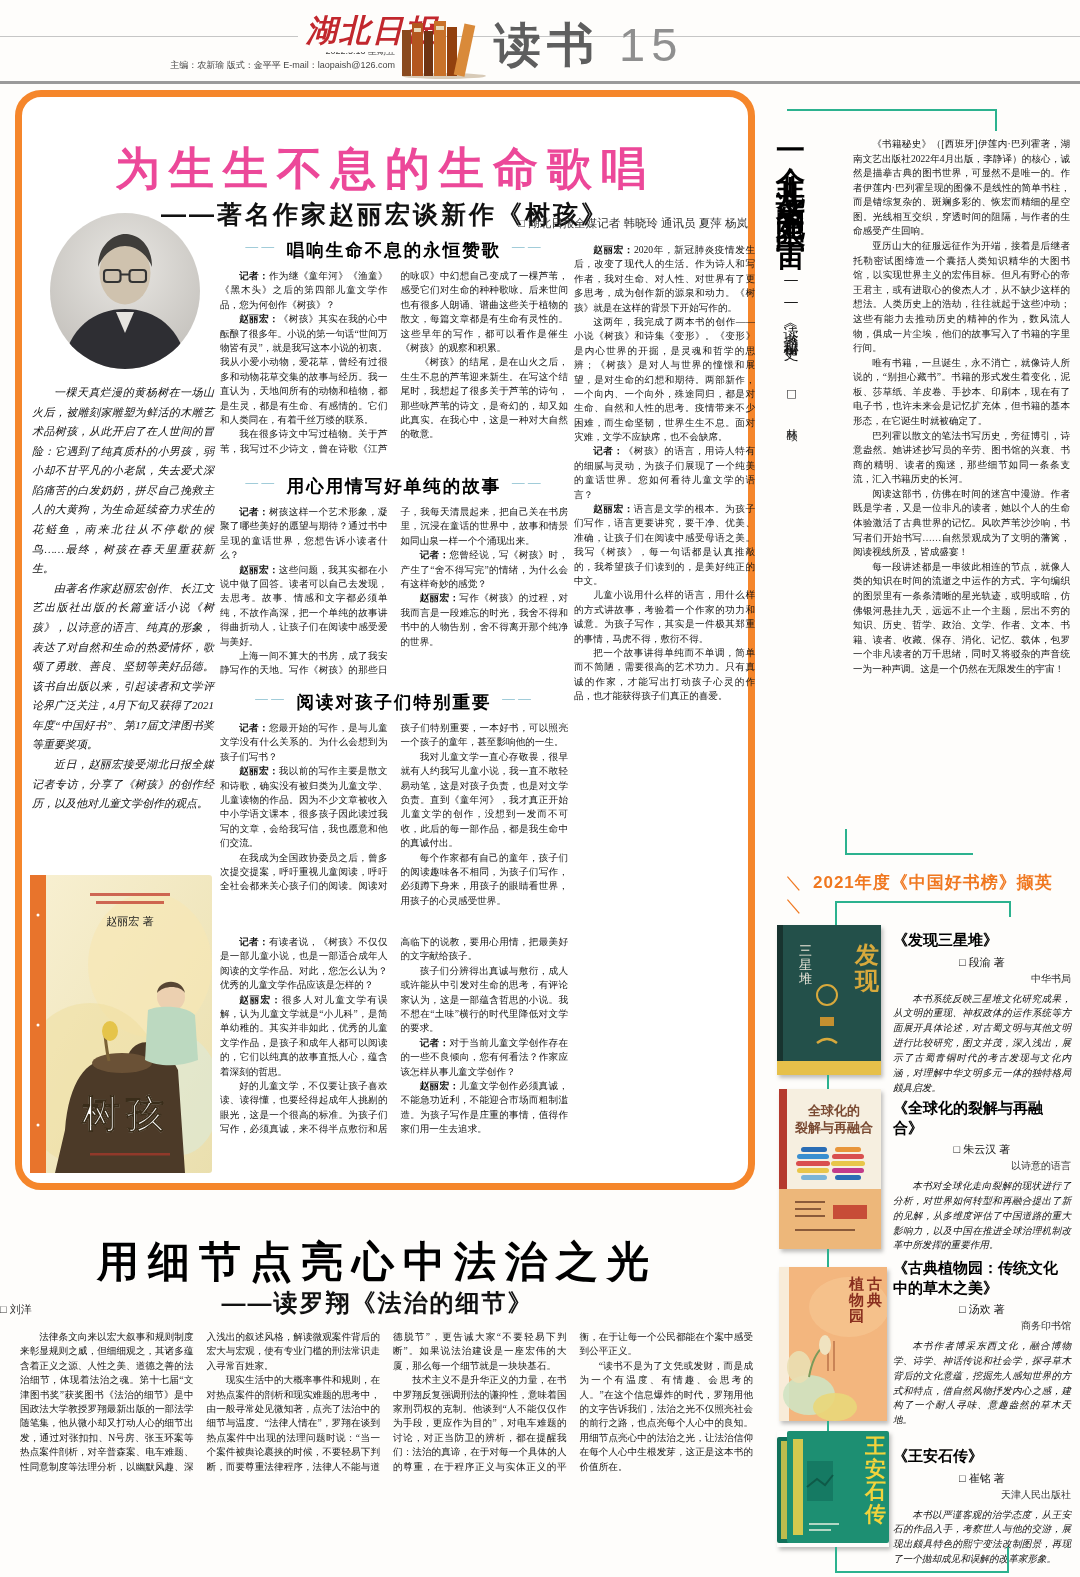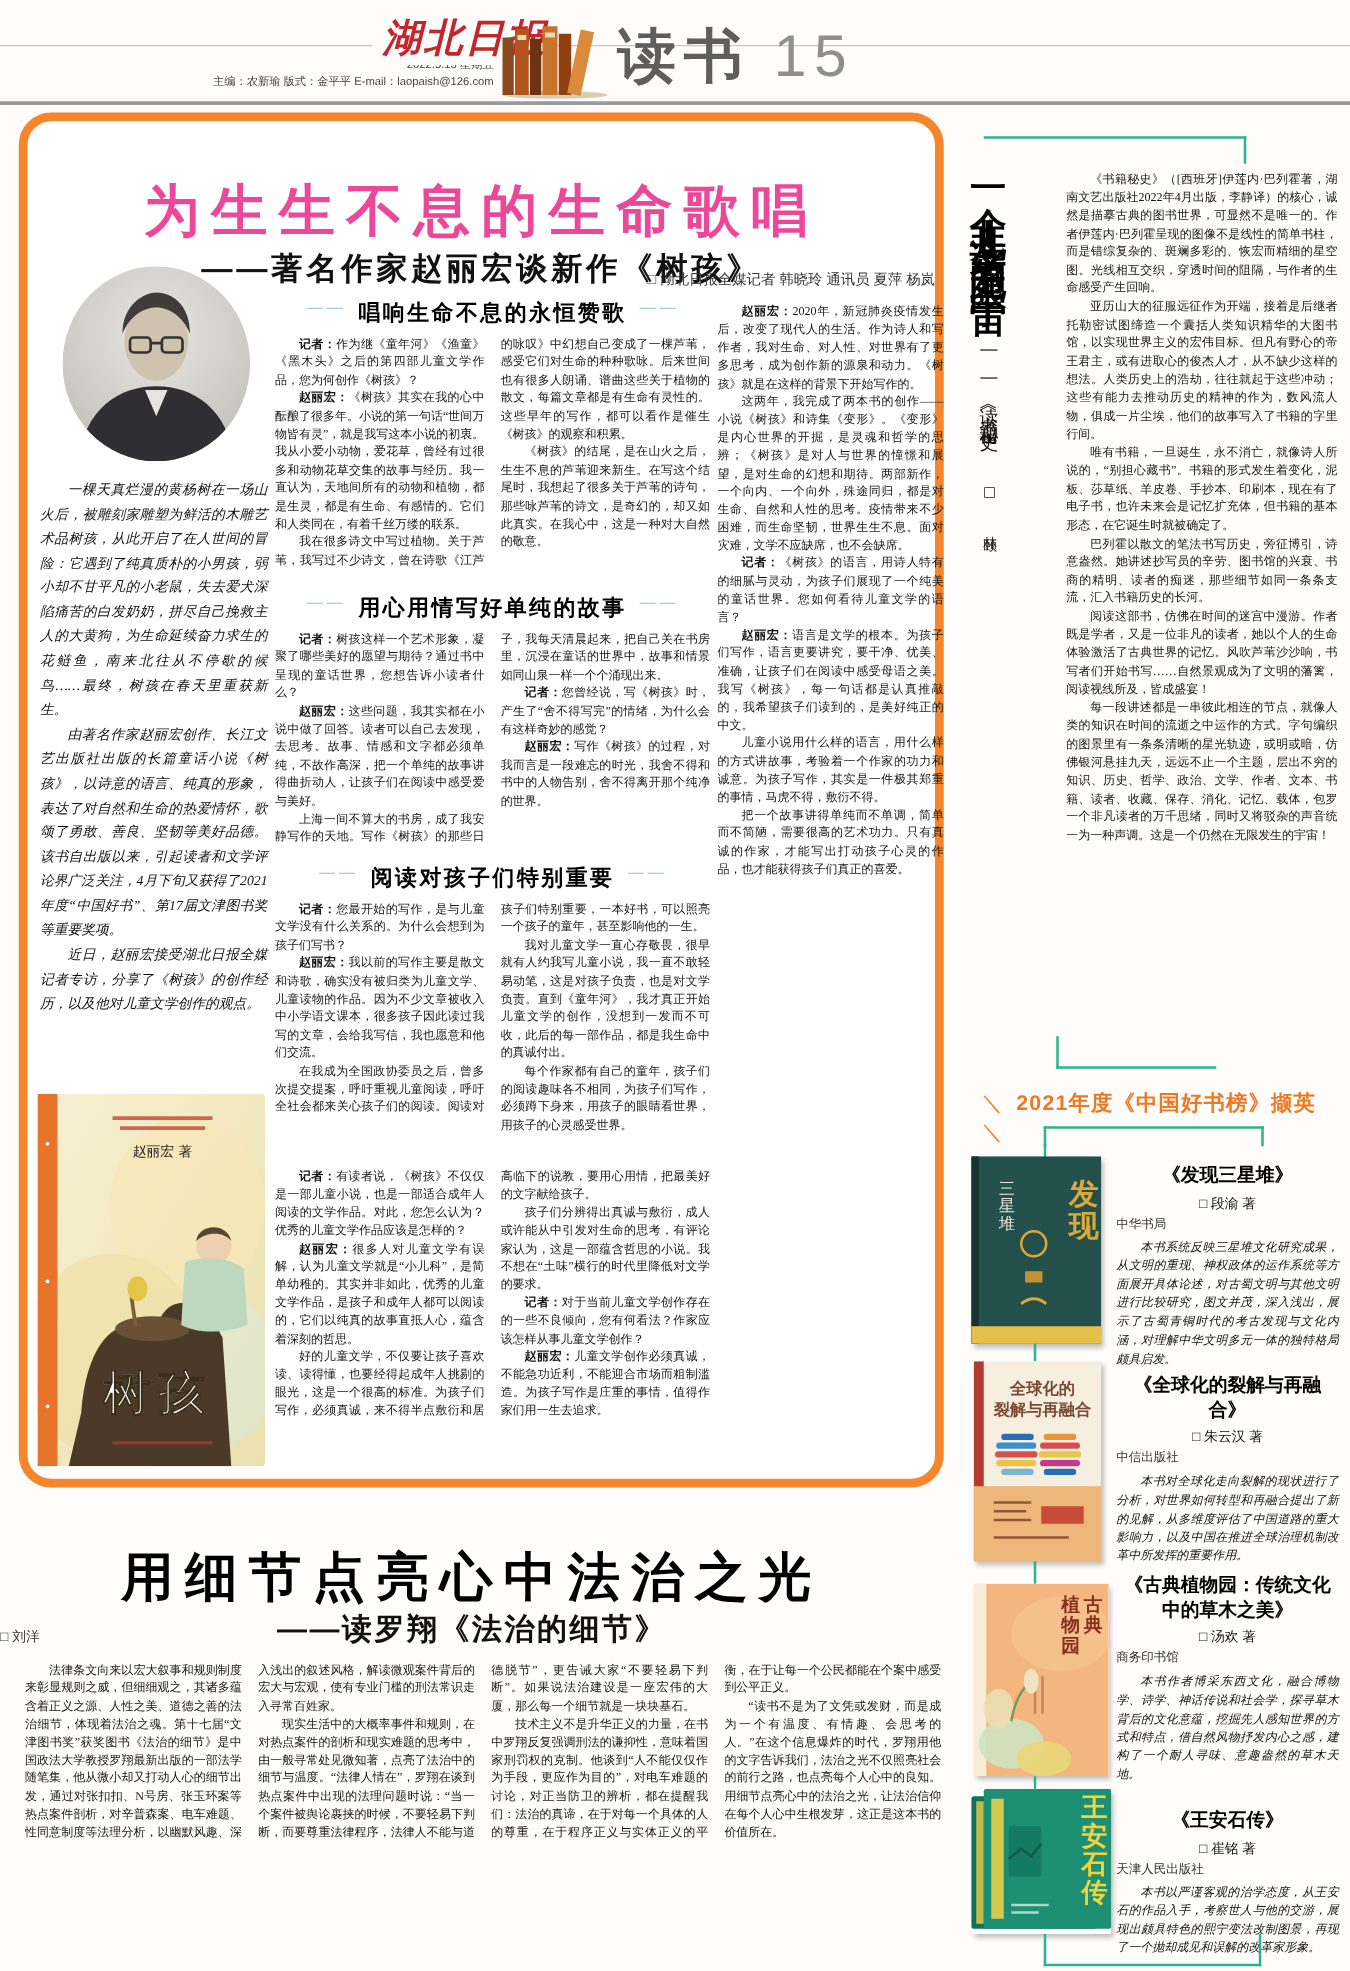--- a/index.html
+++ b/index.html
@@ -56,23 +56,23 @@
   .bl-header{position:absolute;left:10px;top:776px;width:292px;font-family:"Liberation Sans",sans-serif;
              font-size:17px;font-weight:bold;color:var(--horange,#f07820);letter-spacing:1px;}
   .bl-header .slash{font-weight:normal;padding:0 10px;}
   .bl-bracket{position:absolute;left:70px;top:806px;width:172px;height:14px;
               border-top:2px solid var(--teal,#2cb28f);border-left:2px solid var(--teal,#2cb28f);border-right:2px solid var(--teal,#2cb28f);}
   .bl-leg{position:absolute;background:var(--teal,#2cb28f);width:2px;}
   .bl-bracket-bot{position:absolute;left:70px;top:1452px;width:170px;height:24px;
                   border-left:2px solid var(--teal,#2cb28f);border-bottom:2px solid var(--teal,#2cb28f);border-right:2px solid var(--teal,#2cb28f);}
   .bl-cover{position:absolute;box-shadow:2px 3px 4px rgba(0,0,0,.25);}
   .bl-text{position:absolute;width:178px;}
-  .bk-title{font-size:15px;font-weight:bold;text-align:center;font-family:"DejaVu Serif",serif;line-height:1.3;color:#000;}
+  .bk-title{font-size:15px;font-weight:bold;text-align:left;font-family:"DejaVu Serif",serif;line-height:1.3;color:#000;}
   .bk-author{font-size:11px;text-align:center;margin-top:4px;font-family:"Liberation Sans",sans-serif;color:#111;}
-  .bk-pub{font-size:10px;text-align:left;color:#333;margin-top:2px;font-family:"Liberation Sans",sans-serif;}
+  .bk-pub{font-size:10px;text-align:right;color:#333;margin-top:2px;font-family:"Liberation Sans",sans-serif;}
   .bk-desc{margin-top:6px;font-size:9.6px;font-style:italic;line-height:1.55;text-align:justify;color:#101010;}
   .bk-desc p{margin:0;text-indent:2em;}
   
   .bottom-title{position:absolute;left:0;top:1206px;width:755px;text-align:center;font-size:42px;font-weight:bold;
                 letter-spacing:9px;font-family:"DejaVu Serif",serif;color:#000;}
   .bottom-sub{position:absolute;left:0;top:1267px;width:755px;text-align:center;font-size:24px;letter-spacing:2px;
               color:#111;font-family:"Liberation Sans",sans-serif;font-weight:600;}
   .bottom-author{position:absolute;left:0;top:1302px;width:755px;text-align:left;font-size:11px;color:#333;
                  font-family:"Liberation Sans",sans-serif;}
   .bottom-body{position:absolute;left:20px;top:1330px;width:733px;height:247px;column-count:4;column-gap:13px;
@@ -302,21 +302,21 @@
         <rect x="16" y="112" width="30" height="2" fill="#8a5a3a"></rect>
         <rect x="16" y="119" width="26" height="2" fill="#8a5a3a"></rect>
         <rect x="16" y="126" width="30" height="2" fill="#8a5a3a"></rect>
         <rect x="54" y="116" width="34" height="14" fill="#c0392b" opacity="0.85"></rect>
         <rect x="16" y="140" width="60" height="2" fill="#8a5a3a"></rect>
       </svg>
     </div>
     <div class="bl-text" style="left:128px;top:1004px">
       <div class="bk-title">《全球化的裂解与再融合》</div>
       <div class="bk-author">□ 朱云汉 著</div>
-      <div class="bk-pub">中信出版社</div>
+      <div class="bk-pub">以诗意的语言</div>
       <div class="bk-desc">
           <p>本书对全球化走向裂解的现状进行了分析，对世界如何转型和再融合提出了新的见解，从多维度评估了中国道路的重大影响力，以及中国在推进全球治理机制改革中所发挥的重要作用。</p>
         </div>
     </div>
     <div class="bl-leg" style="left:62px;top:1154px;height:18px"></div>
 
     <div class="bl-cover" style="left:14px;top:1172px;width:108px;height:154px">
       <svg width="108" height="154" viewBox="0 0 108 154">
         <rect width="108" height="154" fill="#f3b67e"></rect>
         <rect width="10" height="154" fill="#f8ecd9"></rect>

